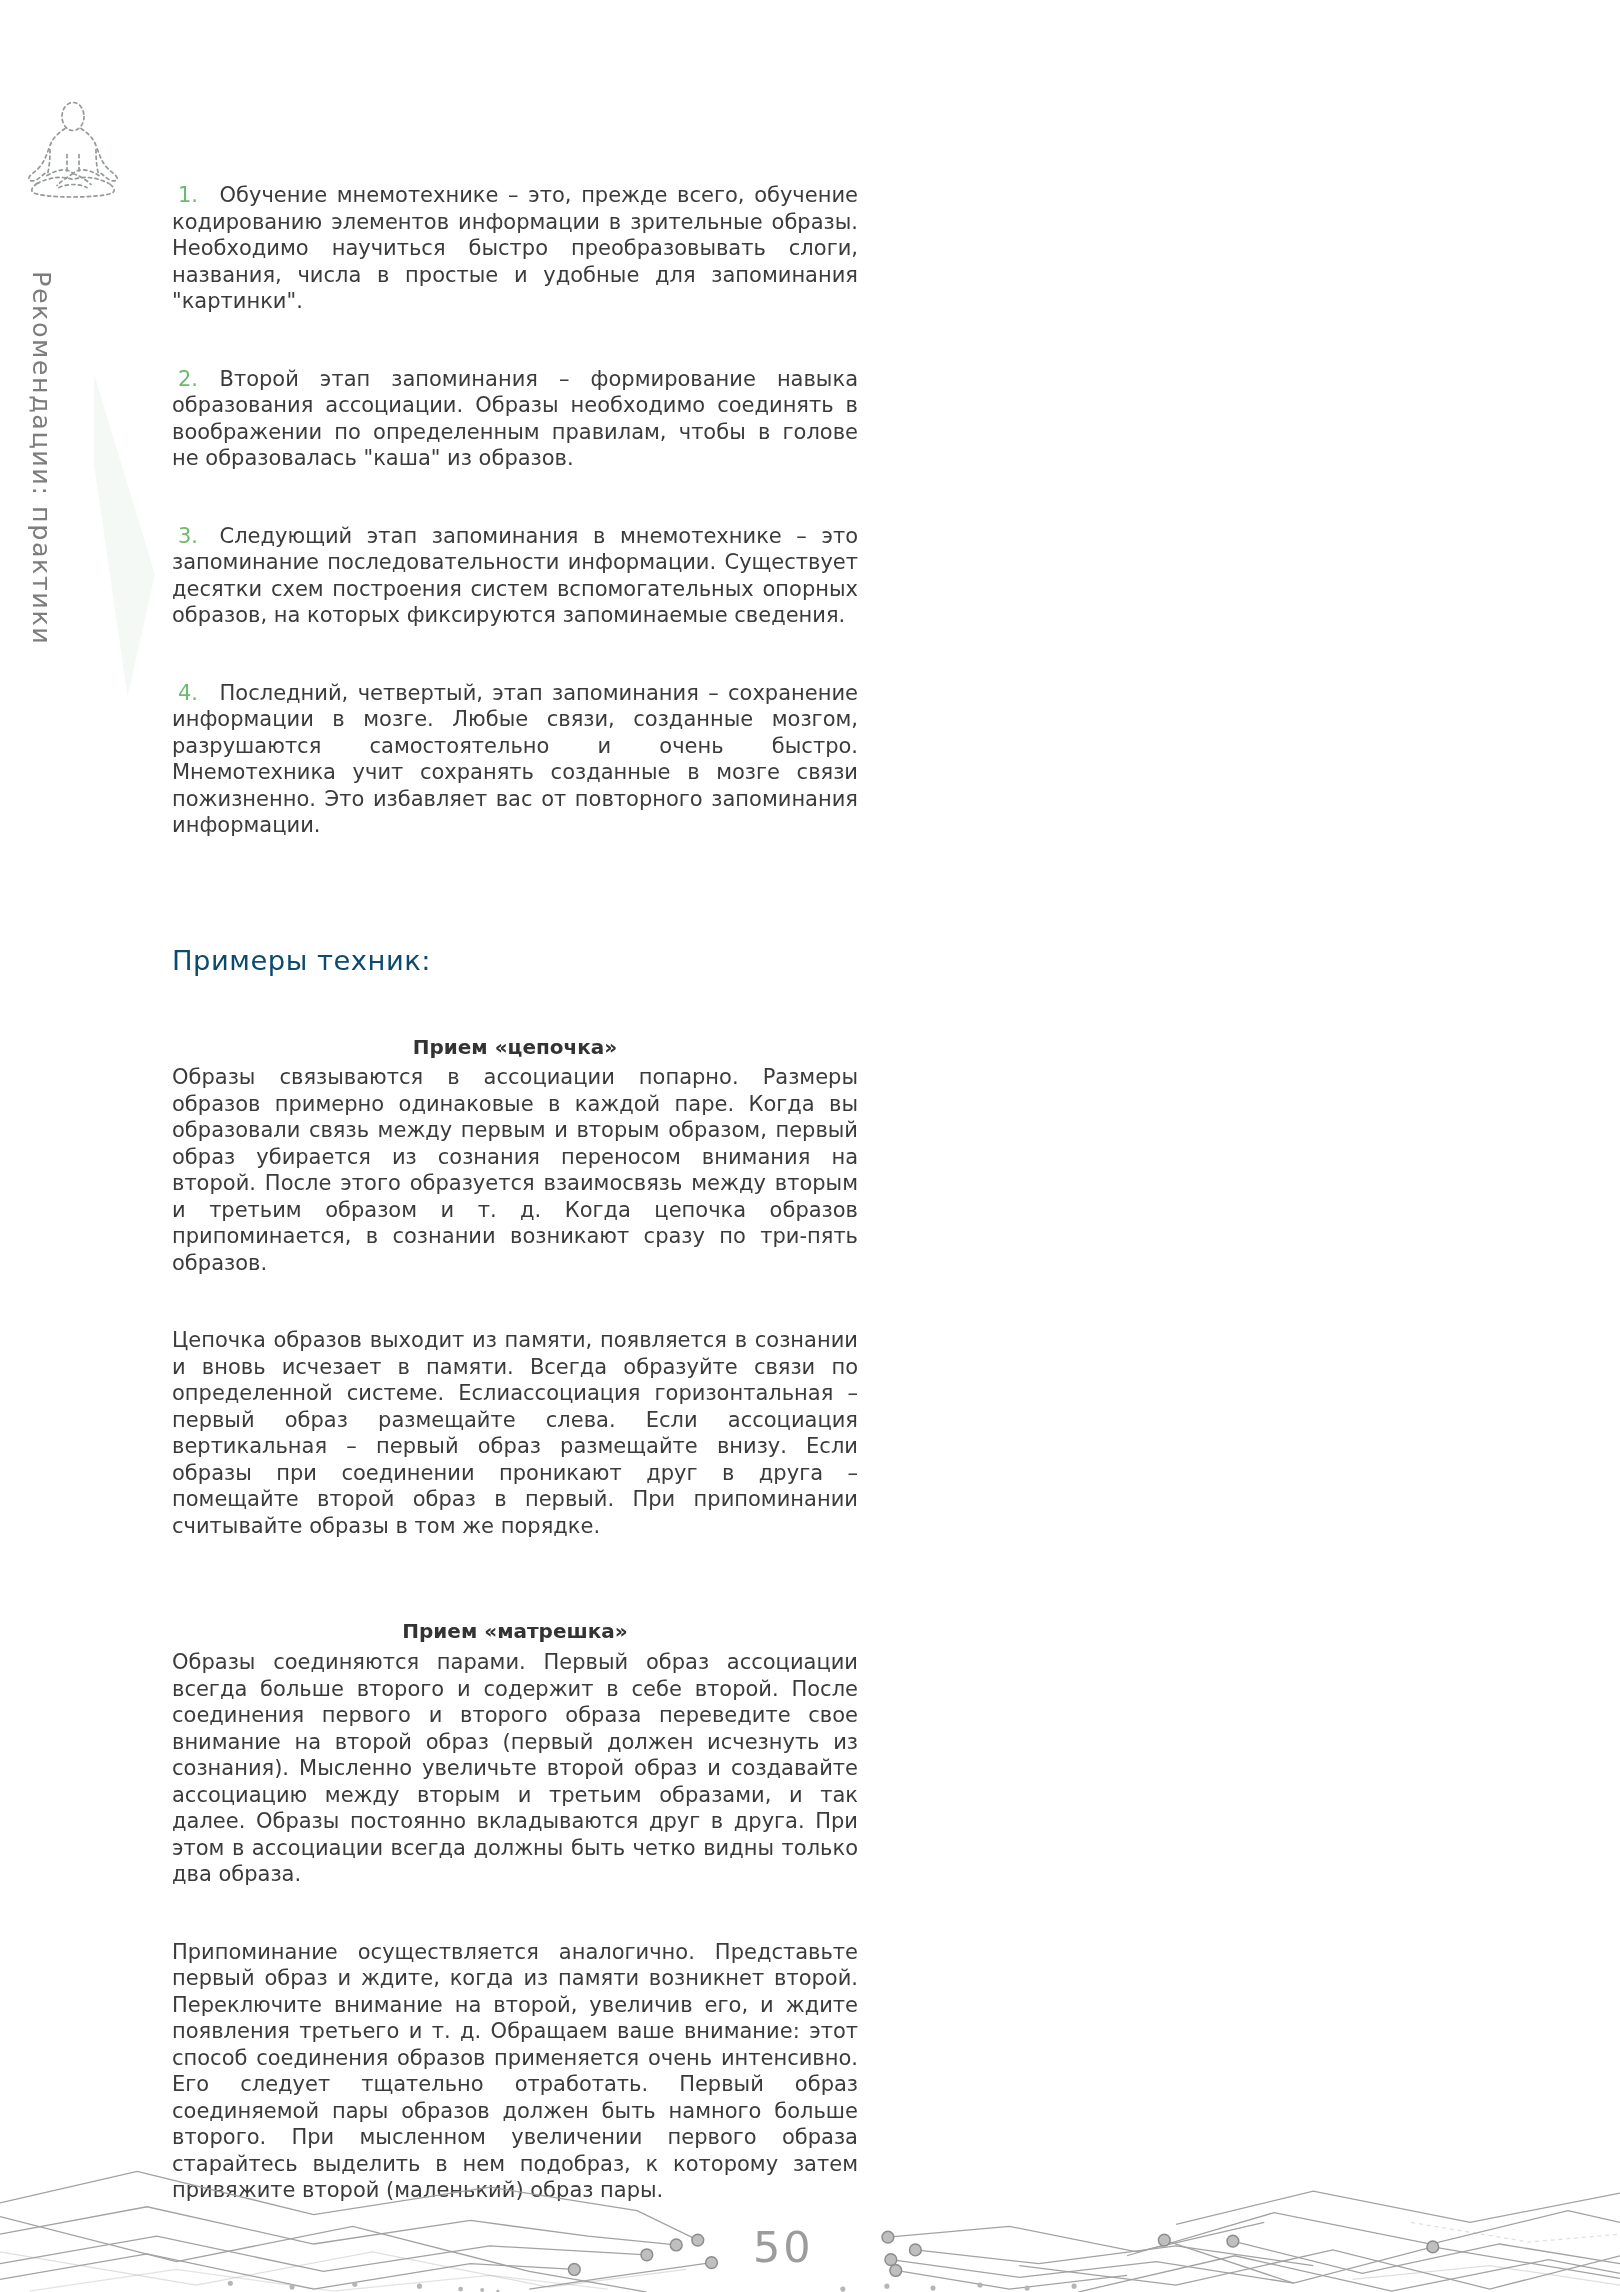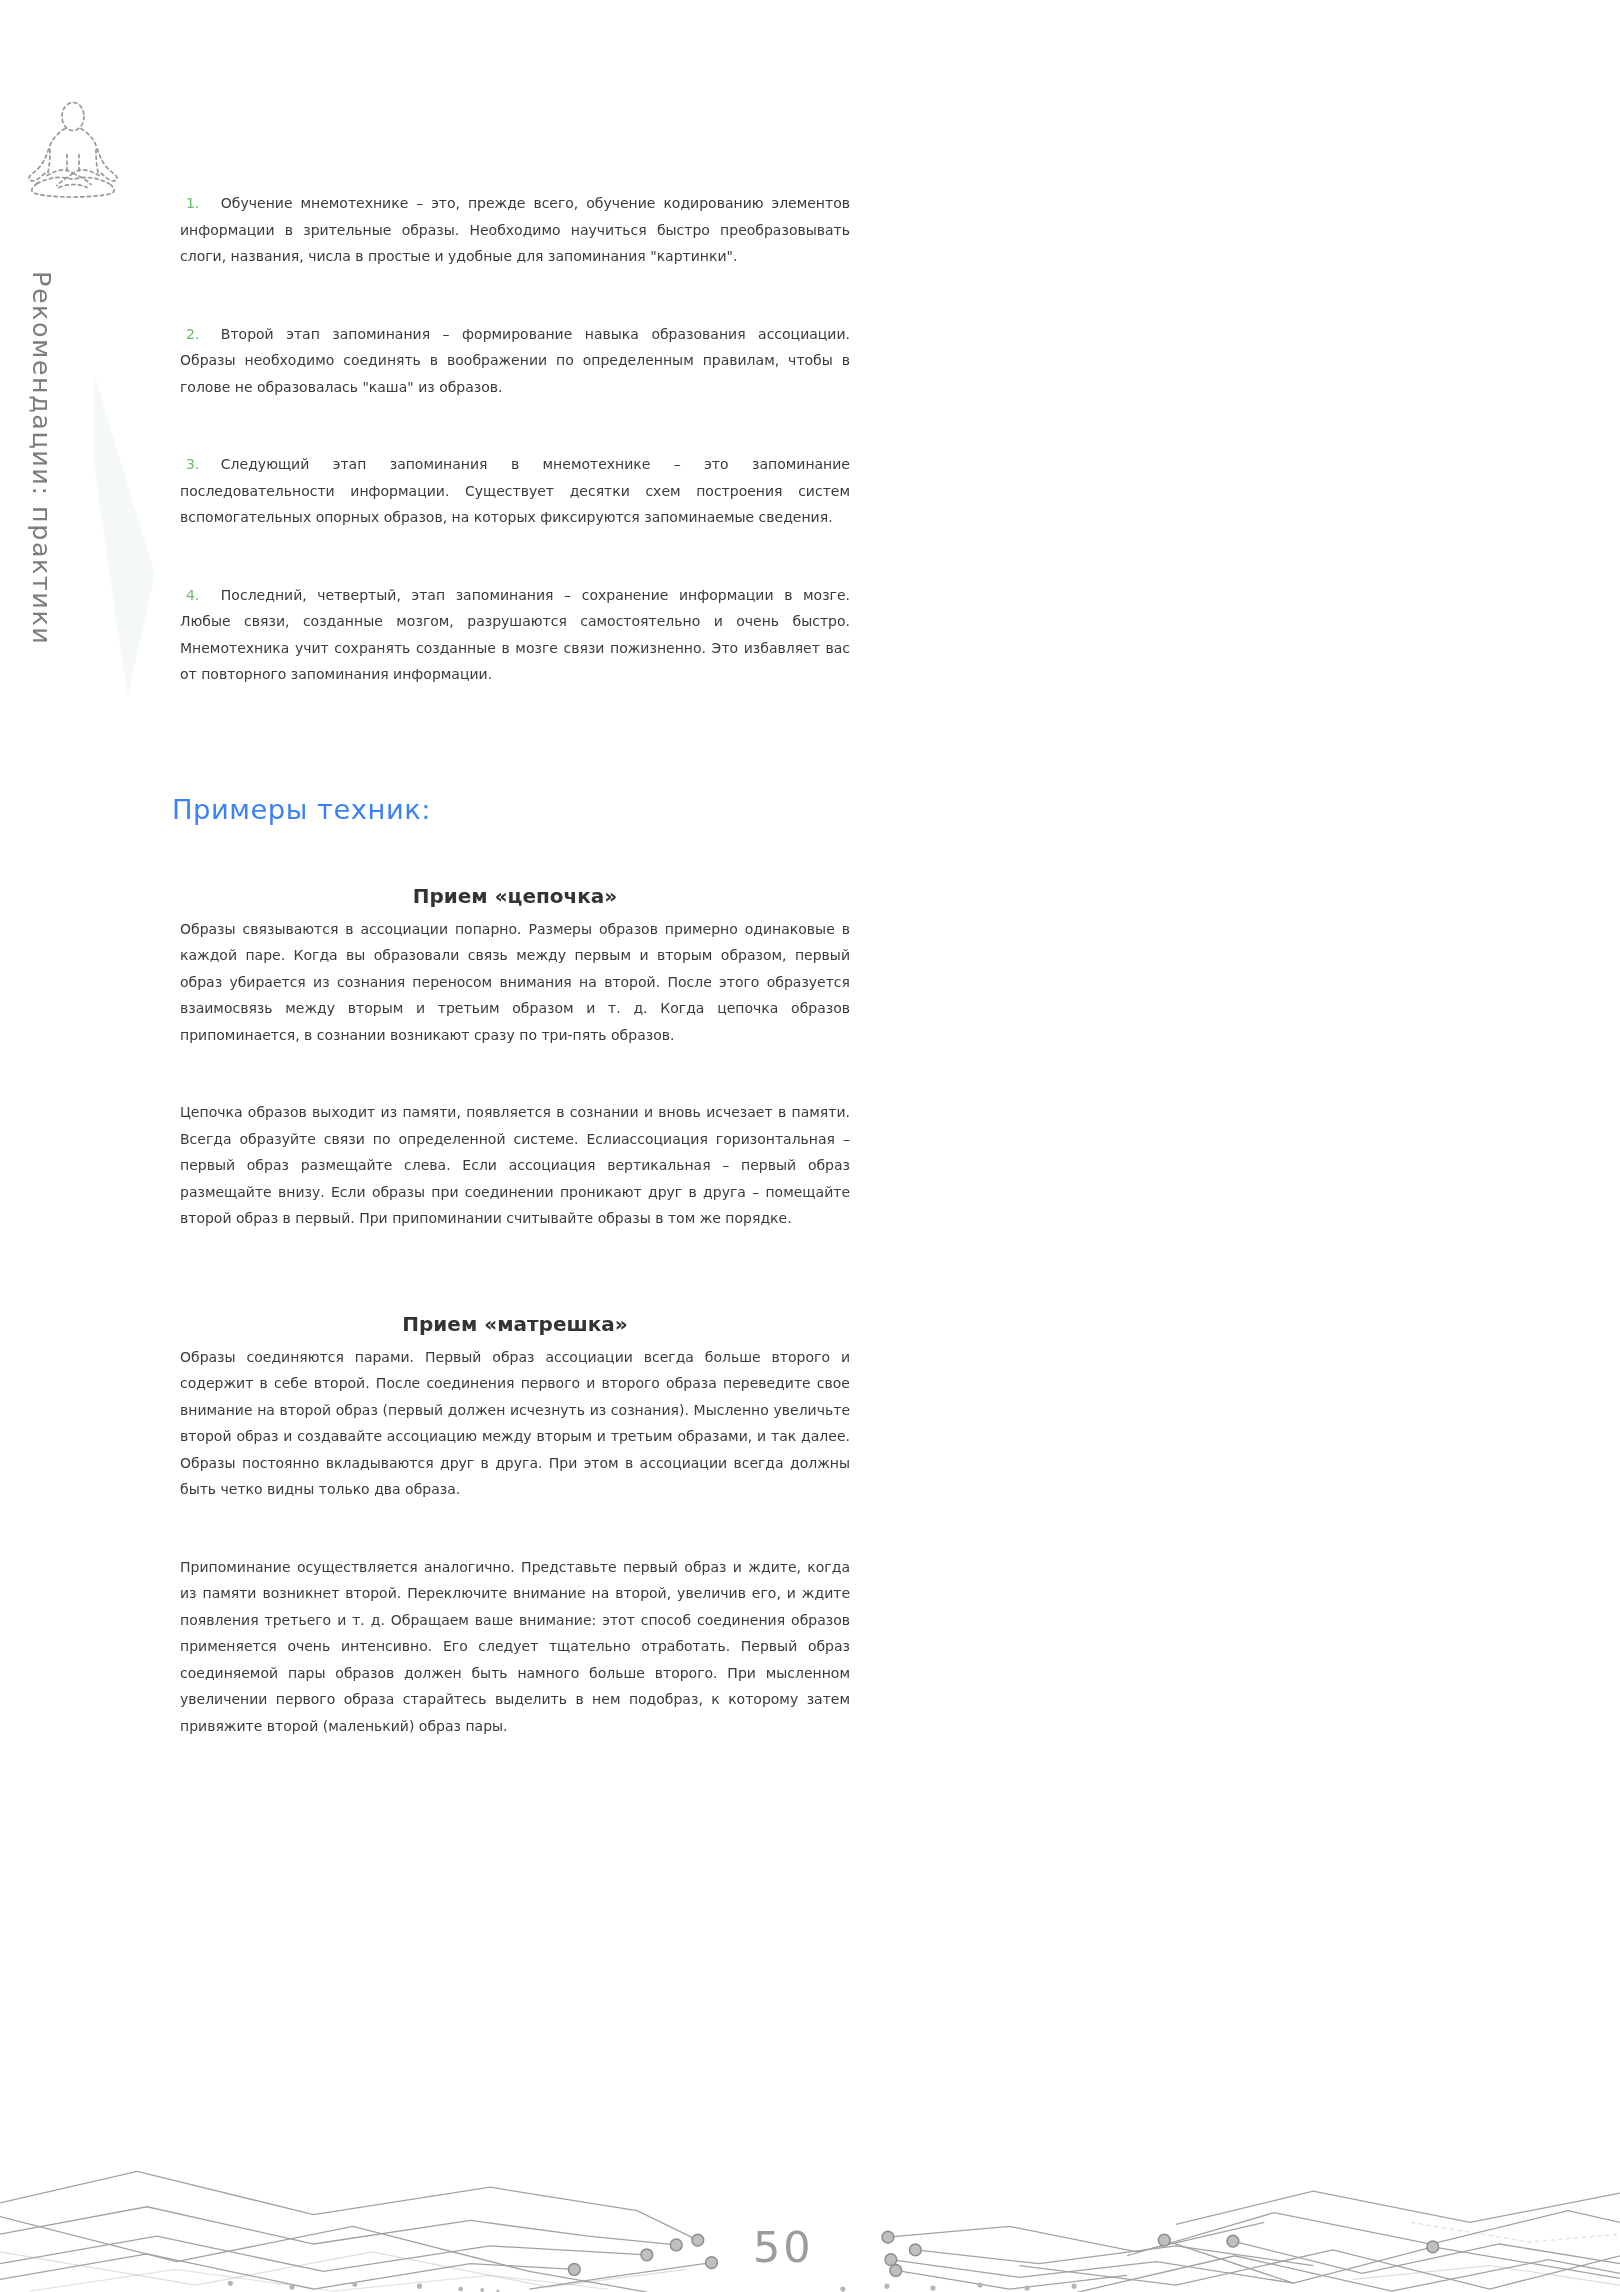--- a/index.html
+++ b/index.html
@@ -28,34 +28,34 @@
     position:absolute;left:27.4px;top:271px;
     writing-mode:vertical-rl;
     font-size:25.5px;letter-spacing:1.5px;
     color:#7d7d7d;white-space:nowrap;
   }
   
   .column{
     position:absolute;left:172px;top:182px;width:686px;
   }
   .column p{
-    margin:8px;
-    font-size:14px;line-height:26.5px;
+    margin:0;
+    font-size:21px;line-height:26.5px;
     text-align:justify;
     color:#3b3b3b;
   }
   .mt{margin-top:51px !important;}
   .num{
     color:#6abb6a;
     display:inline-block;margin-right:21.6px;margin-left:5.9px;
   }
   .section-heading{
     margin:106px 0 0 0;
     font-size:27.4px;font-weight:normal;
-    color:#3b82f6;letter-spacing:0.5px;
+    color:#0c4a6e;letter-spacing:0.5px;
   }
   .tech-title{
     margin:59px 0 5.9px 0;
     font-size:20px;font-weight:bold;color:#333333;text-align:center;
   }
   .tech-title.big-gap{margin-top:80px;}
   
   .footer{position:absolute;left:0;top:2097px;width:1620px;height:196px;padding-left:28px;}
   .footer svg{position:absolute;left:0;top:0;}
   .pagenum{

